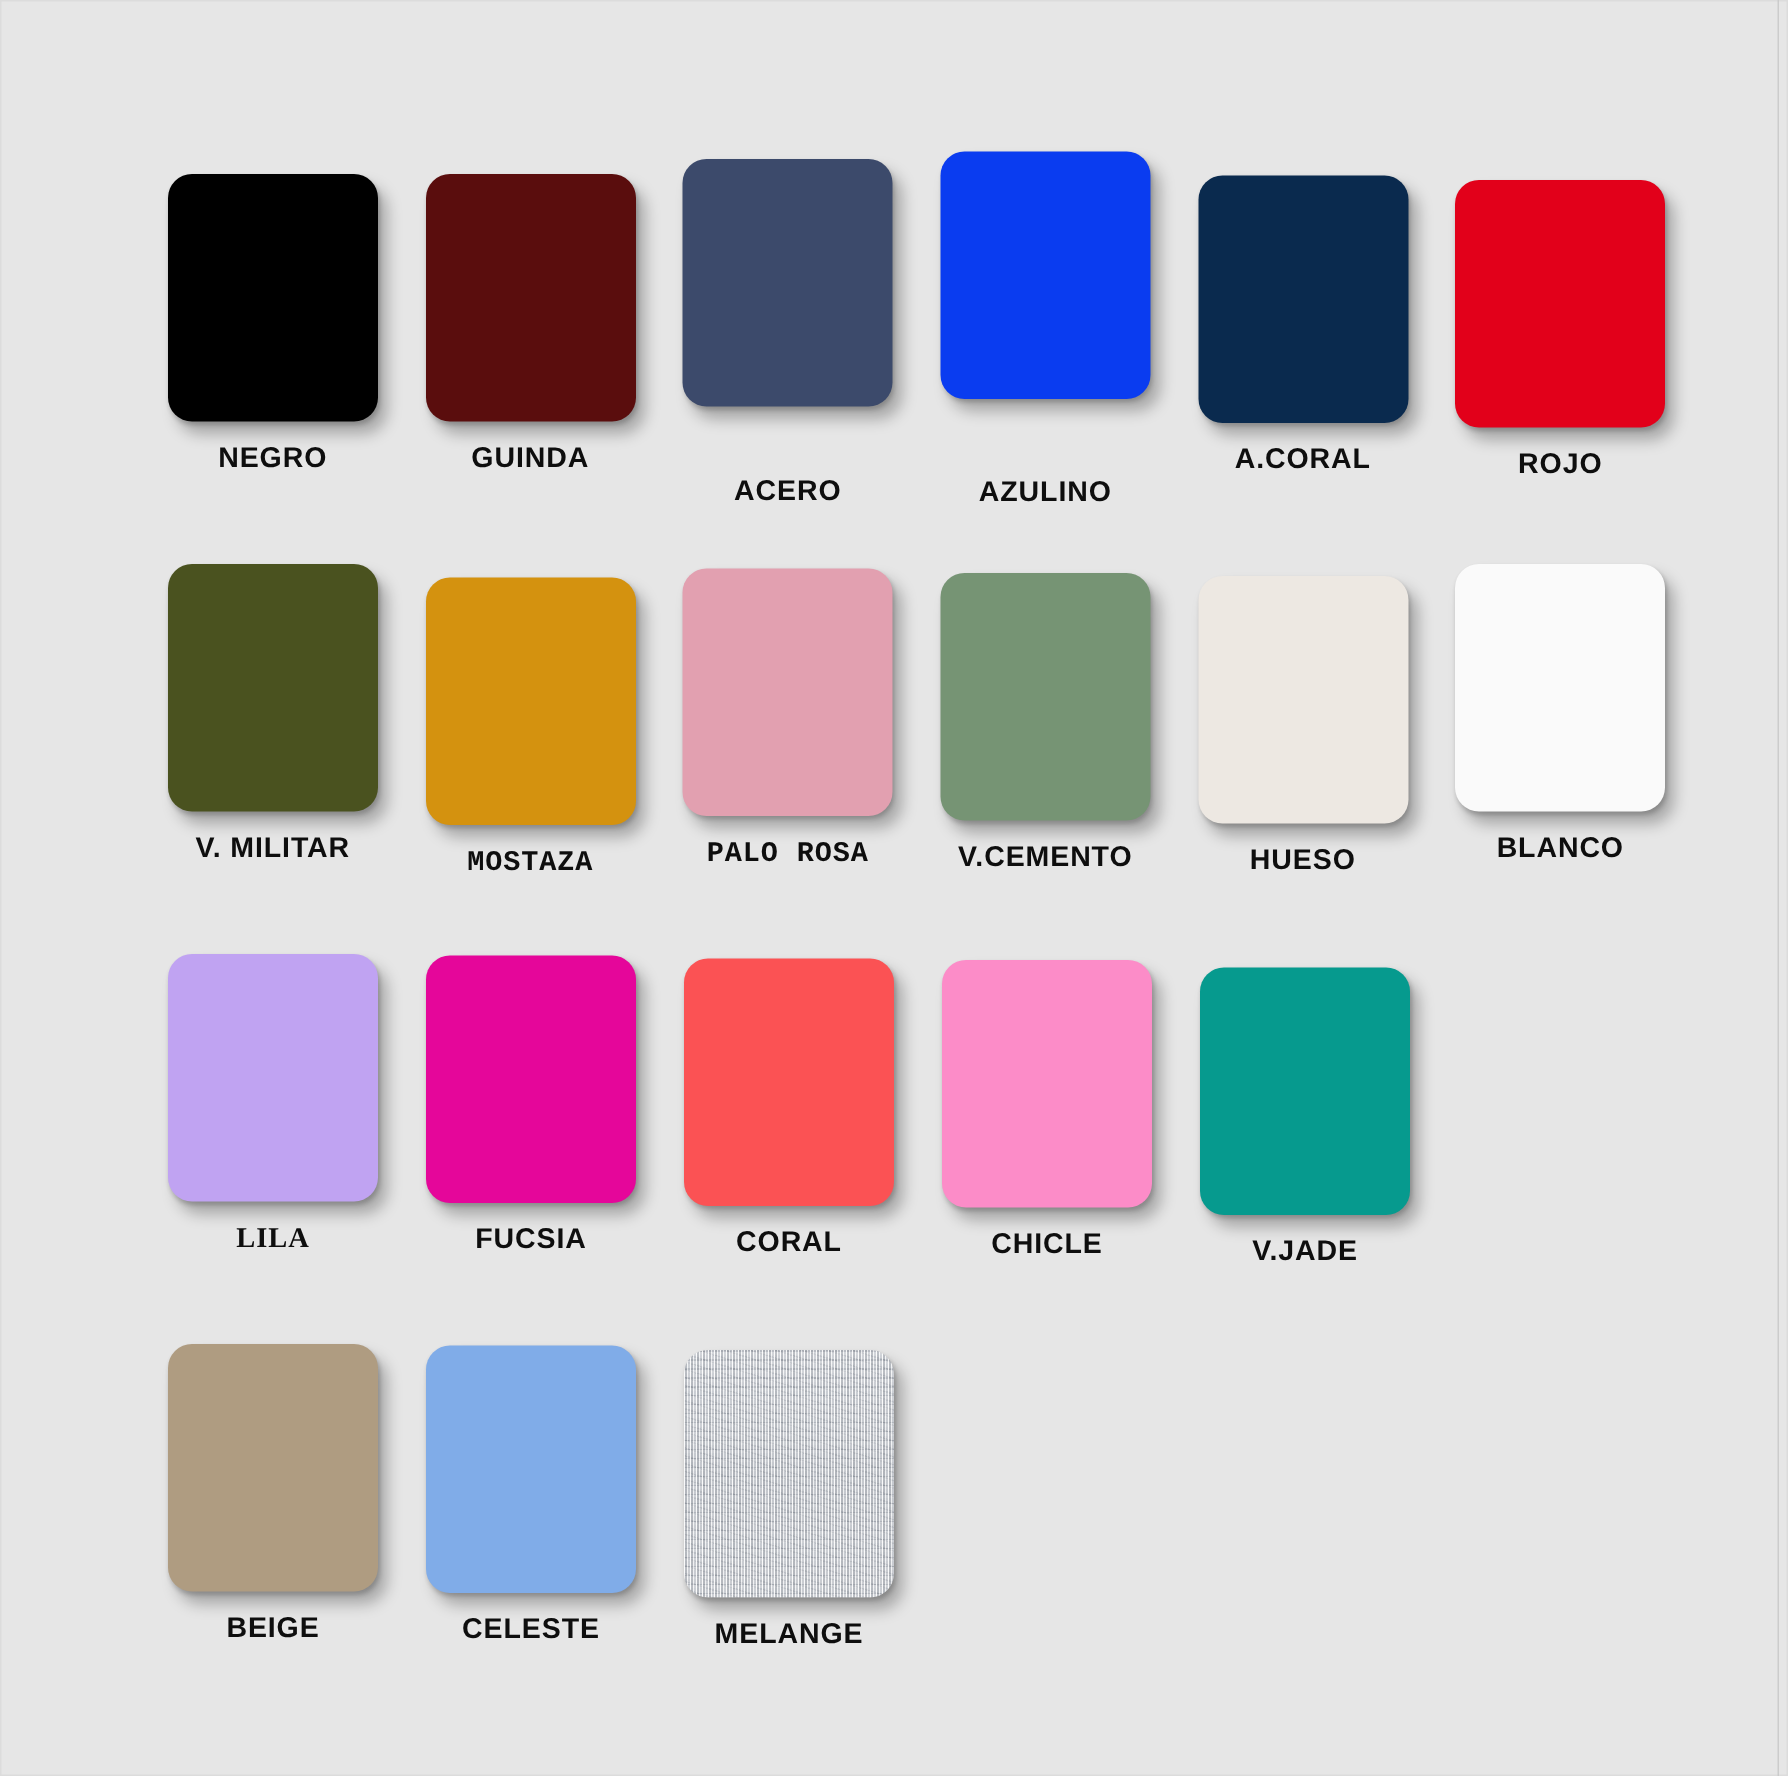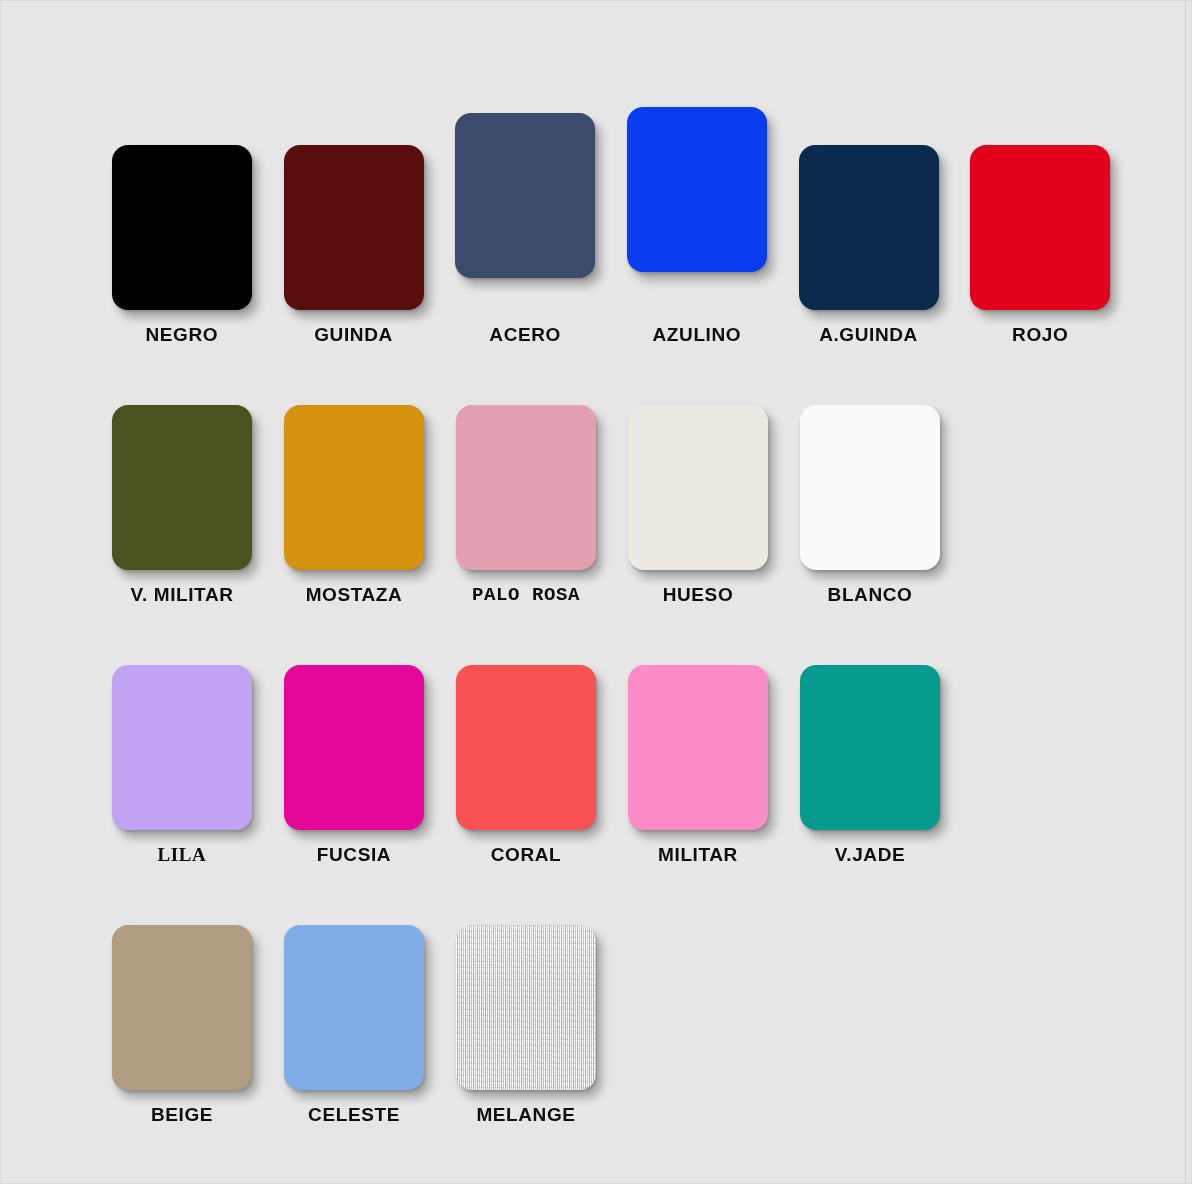--- a/index.html
+++ b/index.html
@@ -37,21 +37,21 @@
 
   #swatch-grid {
     position: absolute;
     left: 96px;
     top: 86px;
     width: 1030px;
   }
 
   .swatch-row {
     display: flex;
-    align-items: flex-end;
+    align-items: center;
   }
 
   .swatch-cell {
     width: 172px;
     display: flex;
     flex-direction: column;
     align-items: center;
     position: relative;
   }
 
@@ -120,40 +120,44 @@
         <div class="swatch-cell" style="margin-top: 13px; gap: 32px;">
           <div class="swatch-chip" style="background: rgb(60, 74, 107);"></div>
           <div class="swatch-label">ACERO</div>
         </div>
         <div class="swatch-cell" style="margin-top: 8px; gap: 38px;">
           <div class="swatch-chip" style="background: rgb(10, 60, 240);"></div>
           <div class="swatch-label">AZULINO</div>
         </div>
         <div class="swatch-cell" style="margin-top: 3px;">
           <div class="swatch-chip" style="background: rgb(10, 42, 78);"></div>
-          <div class="swatch-label">A.GUINDA</div>
+          <div class="swatch-label">A.CORAL</div>
         </div>
         <div class="swatch-cell" style="margin-top: 9px;">
           <div class="swatch-chip" style="background: rgb(226, 0, 26);"></div>
           <div class="swatch-label">ROJO</div>
         </div>
       </div>
       <div class="swatch-row" style="height: 260px;">
         <div class="swatch-cell" style="margin-top: 0px;">
           <div class="swatch-chip" style="background: rgb(74, 82, 31);"></div>
           <div class="swatch-label">V. MILITAR</div>
         </div>
-        <div class="swatch-cell" style="margin-top: 18px;">
+        <div class="swatch-cell" style="margin-top: 18px; font-family: Liberation Mono, monospace;">
           <div class="swatch-chip" style="background: rgb(212, 146, 15);"></div>
           <div class="swatch-label">MOSTAZA</div>
         </div>
         <div class="swatch-cell" style="margin-top: 6px; font-family: Liberation Mono, monospace;">
           <div class="swatch-chip" style="background: rgb(226, 160, 176);"></div>
           <div class="swatch-label">PALO ROSA</div>
         </div>
+        <div class="swatch-cell" style="margin-top: 12px;">
+          <div class="swatch-chip" style="background: rgb(118, 148, 116);"></div>
+          <div class="swatch-label">V.CEMENTO</div>
+        </div>
         <div class="swatch-cell" style="margin-top: 16px;">
           <div class="swatch-chip" style="background: rgb(237, 232, 226);"></div>
           <div class="swatch-label">HUESO</div>
         </div>
         <div class="swatch-cell" style="">
           <div class="swatch-chip" style="background: rgb(250, 250, 250);"></div>
           <div class="swatch-label">BLANCO</div>
         </div>
       </div>
       <div class="swatch-row" style="height: 260px;">
@@ -164,21 +168,21 @@
         <div class="swatch-cell" style="margin-top: 2px;">
           <div class="swatch-chip" style="background: rgb(229, 6, 154);"></div>
           <div class="swatch-label">FUCSIA</div>
         </div>
         <div class="swatch-cell" style="margin-top: 6px;">
           <div class="swatch-chip" style="background: rgb(251, 82, 84);"></div>
           <div class="swatch-label">CORAL</div>
         </div>
         <div class="swatch-cell" style="margin-top: 8px;">
           <div class="swatch-chip" style="background: rgb(252, 140, 200);"></div>
-          <div class="swatch-label">MILITAR</div>
+          <div class="swatch-label">CHICLE</div>
         </div>
         <div class="swatch-cell" style="margin-top: 19px;">
           <div class="swatch-chip" style="background: rgb(6, 154, 142);"></div>
           <div class="swatch-label">V.JADE</div>
         </div>
       </div>
       <div class="swatch-row" style="height: 260px;">
         <div class="swatch-cell" style="margin-top: 0px;">
           <div class="swatch-chip" style="background: rgb(175, 156, 129);"></div>
           <div class="swatch-label">BEIGE</div>

